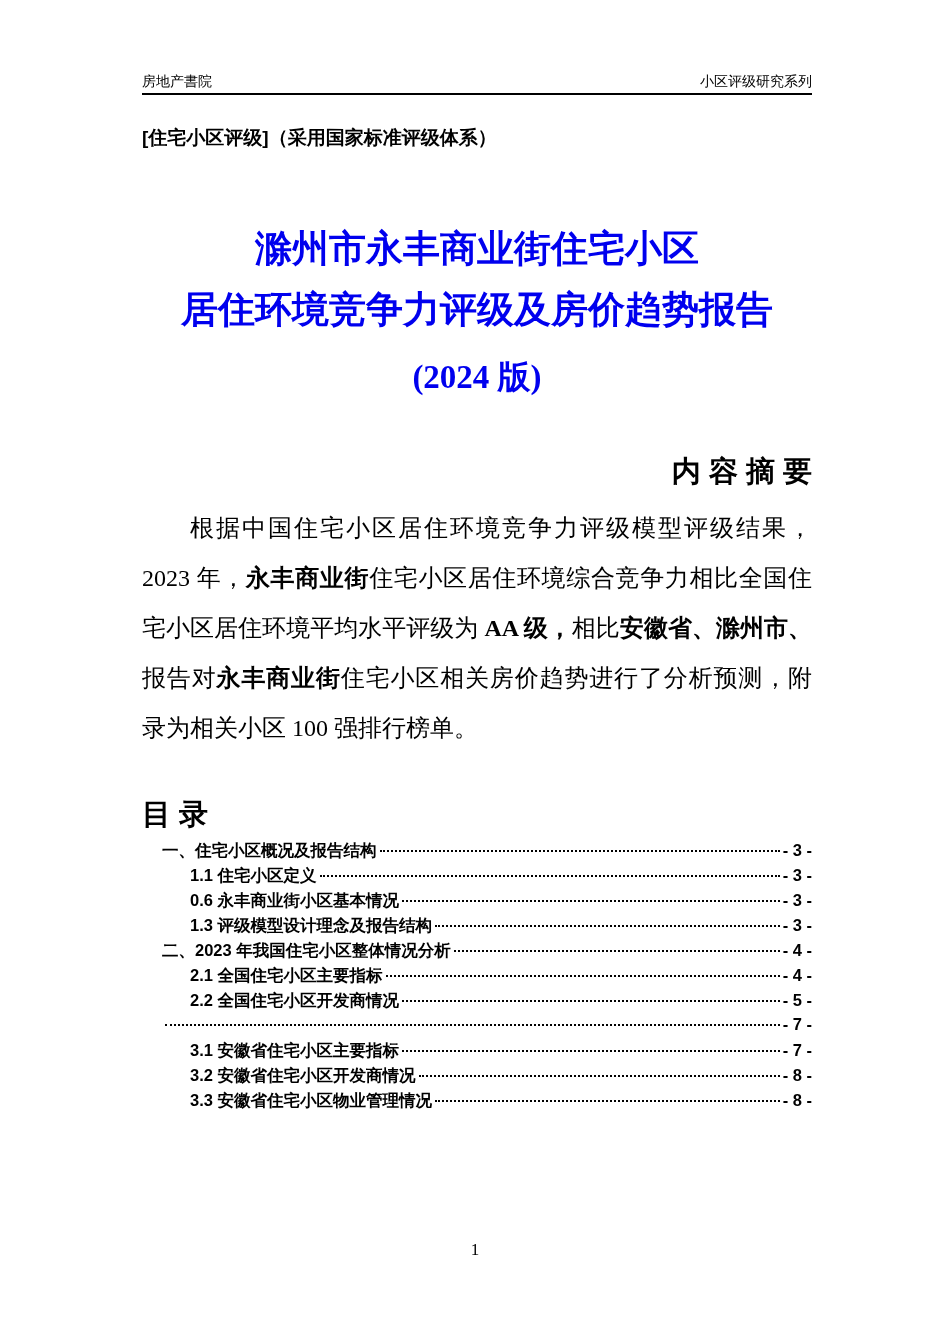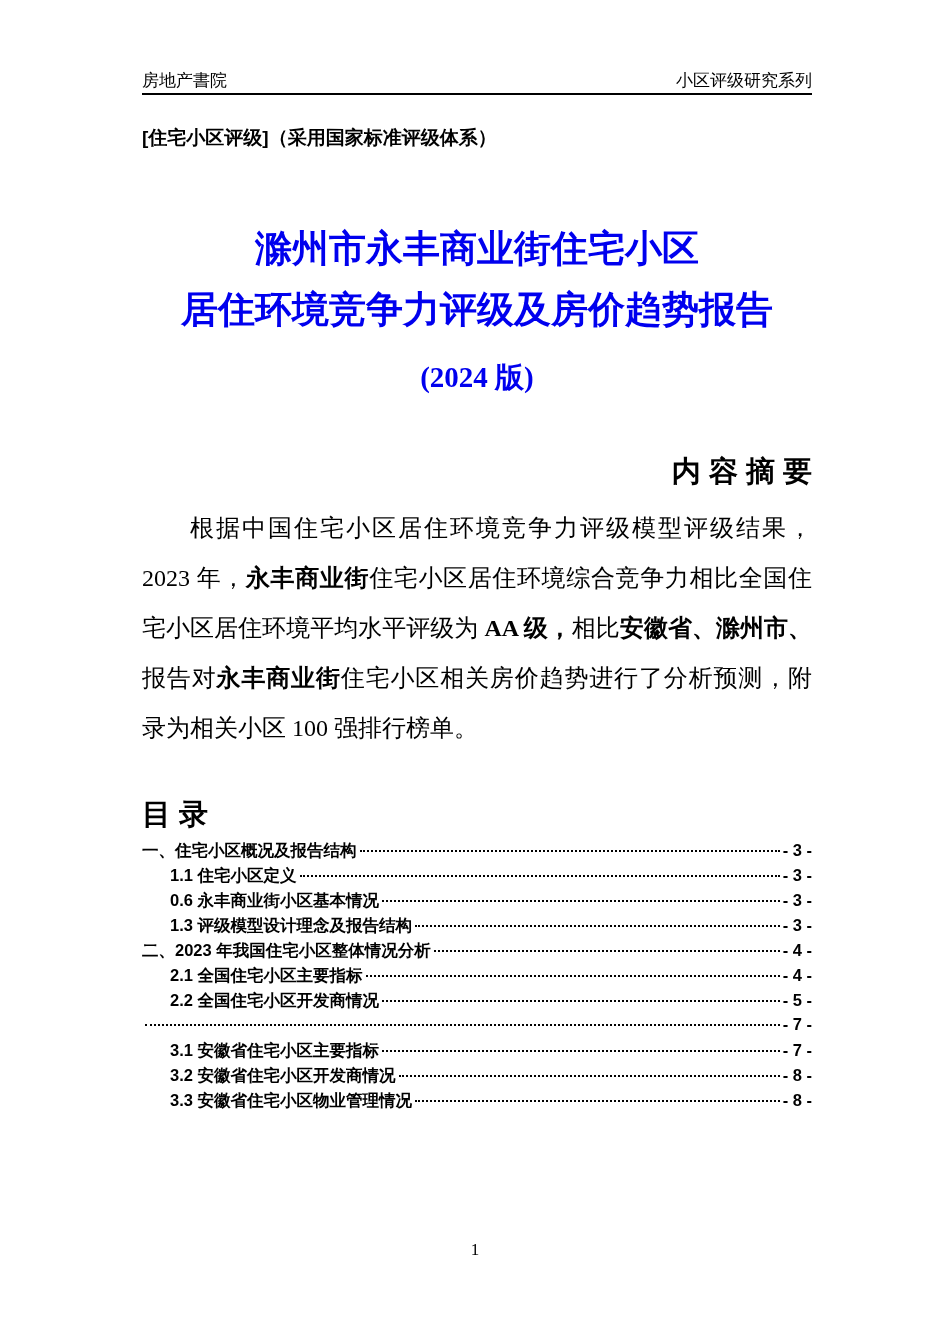--- a/index.html
+++ b/index.html
@@ -16,21 +16,21 @@
     overflow: hidden;
     font-family: "Liberation Serif", "DejaVu Serif", serif;
   }
 
   
   .doc-header {
     display: flex;
     justify-content: space-between;
     align-items: flex-end;
     font-family: "Liberation Sans", "DejaVu Sans", sans-serif;
-    font-size: 17px;
+    font-size: 14px;
     line-height: 18px;
     border-bottom: 2.5px solid #000;
     padding-bottom: 3px;
   }
 
   
   .classification {
     margin-top: 31px;
     font-family: "Liberation Sans", "DejaVu Sans", sans-serif;
     font-weight: bold;
@@ -40,21 +40,21 @@
 
   
   .title-block {
     margin-top: 68px;
     text-align: center;
     color: var(--title-color, #0000EE);
     font-weight: bold;
     font-family: "Liberation Serif", "DejaVu Serif", serif;
   }
   .title-line { font-size: 37px; line-height: 61px; }
-  .title-edition { font-size: 29px; line-height: 44px; margin-top: 15px; }
+  .title-edition { font-size: 33px; line-height: 44px; margin-top: 15px; }
 
   
   .abstract-heading {
     margin-top: 52px;
     text-align: right;
     font-family: "Liberation Sans", "DejaVu Sans", sans-serif;
     font-weight: bold;
     font-size: 29px;
     line-height: 40px;
   }
@@ -75,20 +75,21 @@
     font-family: "Liberation Sans", "DejaVu Sans", sans-serif;
     font-weight: bold;
     font-size: 29px;
     line-height: 42px;
   }
   .toc {
     margin-top: 5px;
     font-family: "Liberation Sans", "DejaVu Sans", sans-serif;
     font-weight: bold;
     font-size: 16.5px;
+    margin-left: 20px;
   }
   .toc-row {
     display: flex;
     align-items: baseline;
     height: 25px;
     cursor: pointer;
   }
   .toc-row.level2 { padding-left: 28px; }
   .toc-label { white-space: nowrap; }
   .toc-leader {

